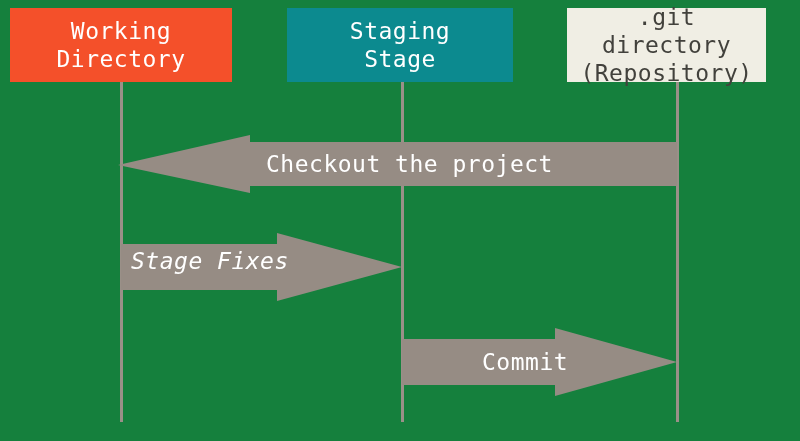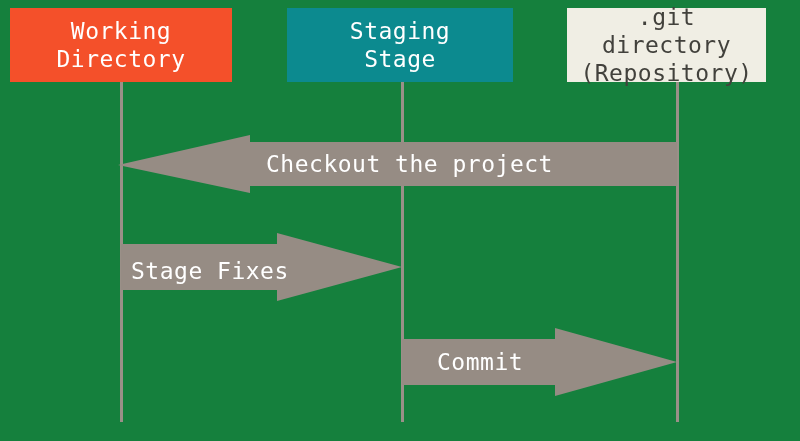--- a/index.html
+++ b/index.html
@@ -72,21 +72,21 @@
     color: #ffffff;
     font-size: 23px;
     letter-spacing: 0.5px;
     white-space: nowrap;
   }
 
   #arrow-checkout-svg { left: 118px;  top: 133px; }
   #arrow-checkout-label { left: 266px; top: 151px; text-align: right; }
 
   #arrow-stage-svg { left: 121px;  top: 232px; }
-  #arrow-stage-label { left: 131px; top: 258px; }
+  #arrow-stage-label { left: 131px; top: 248px; font-style: italic; }
 
   #arrow-commit-svg { left: 402px;  top: 327px; }
   #arrow-commit-label { left: 437px; top: 349px; }
 </style>
 </head>
 <body>
 
 <div id="canvas" style="background: #15803d;">
 
   <div class="lifeline" id="lifeline-working" style="background: rgb(154, 144, 136);"></div>
@@ -108,15 +108,15 @@
   <div class="arrow-label" id="arrow-checkout-label" style="color: rgb(255, 255, 255);">Checkout the project</div>
 
   <svg class="arrow-svg" id="arrow-stage-svg" width="282" height="70" viewBox="0 0 282 70">
     <polygon class="arrow-shape" points="0,12 156,12 156,1 281,35 156,69 156,58 0,58" fill="#968c84"></polygon>
   </svg>
   <div class="arrow-label" id="arrow-stage-label" style="color: rgb(255, 255, 255);">Stage Fixes</div>
 
   <svg class="arrow-svg" id="arrow-commit-svg" width="276" height="70" viewBox="0 0 276 70">
     <polygon class="arrow-shape" points="0,12 153,12 153,1 275,35 153,69 153,58 0,58" fill="#968c84"></polygon>
   </svg>
-  <div class="arrow-label" id="arrow-commit-label" style="color: rgb(255, 255, 255);">Commit</div>
+  <div class="arrow-label" id="arrow-commit-label" style="color: rgb(255, 255, 255); margin-left: 45px;">Commit</div>
 
 </div>
 
 </body></html>

